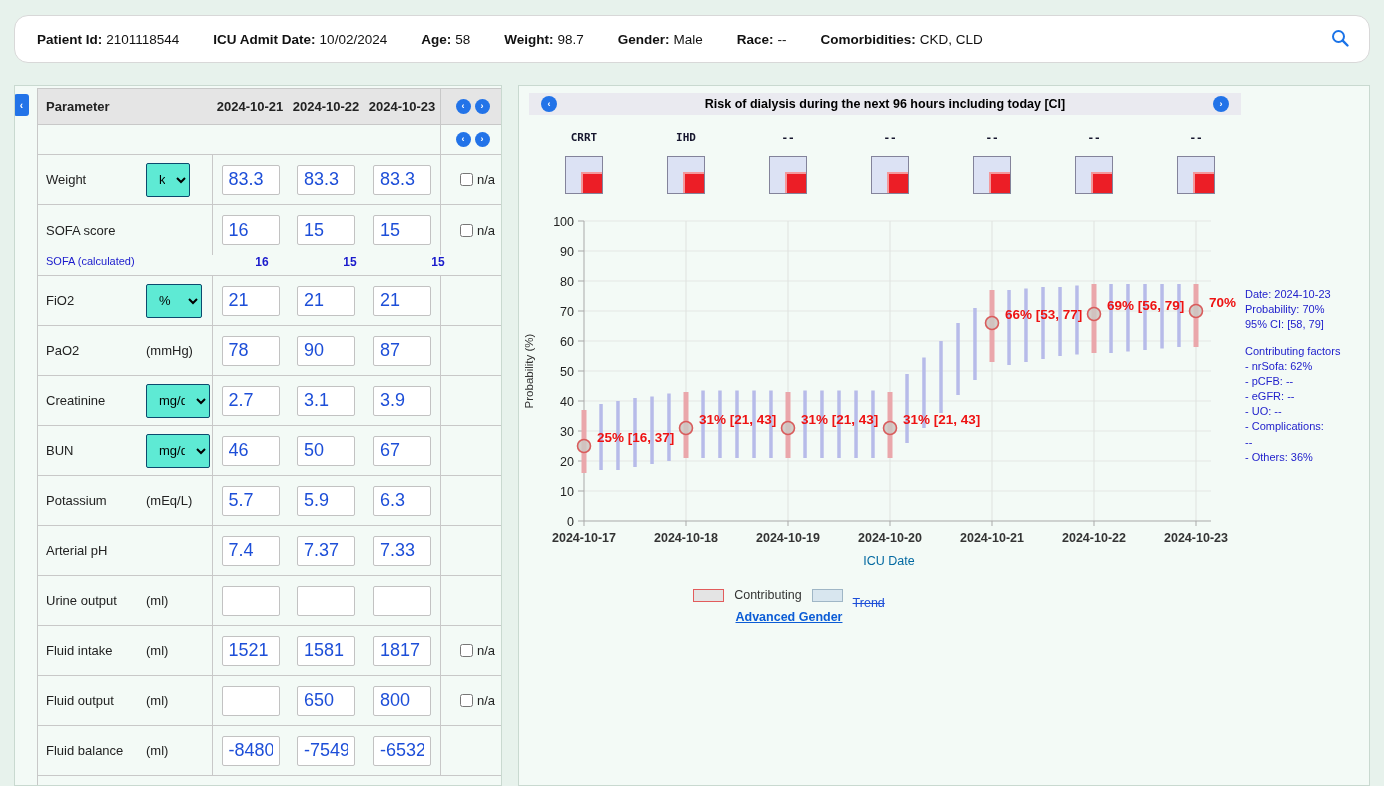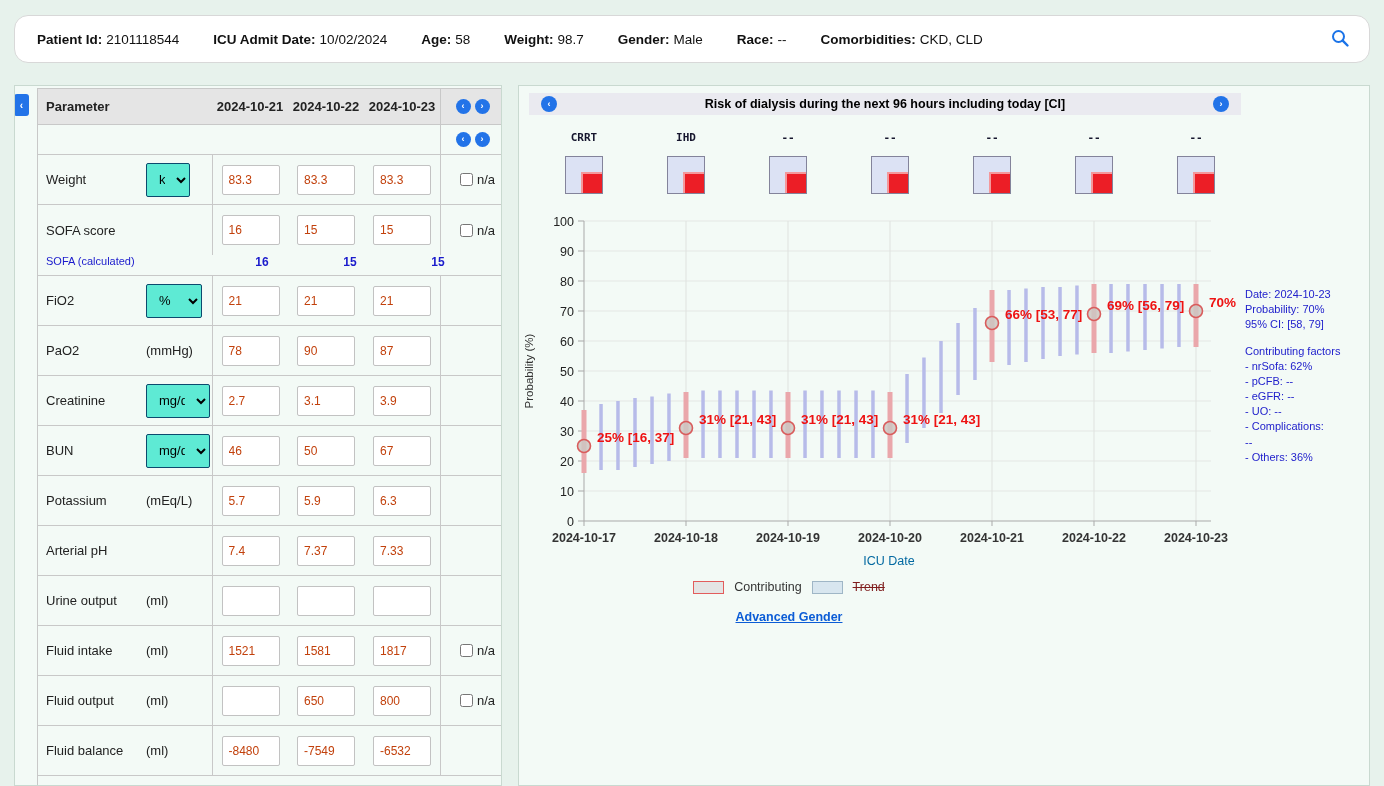--- a/index.html
+++ b/index.html
@@ -21,21 +21,21 @@
     border-bottom:1px solid #c8c8c8; align-items:center; min-height:50px; }
   .t-row.hdr { min-height:36px; background:#e5e5e5; }
   .t-row.sub2 { min-height:30px; }
   .t-row.nob { border-bottom:none; }
   .cell { padding:2px 4px; font-size:13px; color:#222; }
   .cell.name { padding-left:8px; }
   .cell.vline { border-left:1px solid #c8c8c8; align-self:stretch; display:flex; align-items:center; justify-content:center; }
   .cell.bold { font-weight:bold; }
   .cell.center { text-align:center; justify-content:center; }
   .val-input { width:58px; height:30px; border:1px solid #c2c2c2; border-radius:2px;
-    background:#fff; color:#c2410c; font-size:12px; padding:0 6px; font-family:"Liberation Sans",sans-serif; }
+    background:#fff; color:#1d4ed8; font-size:18px; padding:0 6px; font-family:"Liberation Sans",sans-serif; }
   .unit-select { height:34px; border:1px solid #0c4a6e; border-radius:2px; background:#5eead4;
     font-size:13px; font-family:"Liberation Sans",sans-serif; padding:0 8px; }
   .arrows { display:flex; gap:4px; justify-content:center; }
   .circ-btn { width:15px; height:15px; border-radius:50%; background:#2273e8; color:#fff;
     border:none; font-size:9px; font-weight:bold; line-height:13px; text-align:center; padding:0; cursor:pointer; }
   .na-wrap { display:flex; align-items:center; gap:4px; font-size:13px; color:#222; padding-left:10px; }
   .na-wrap input { width:13px; height:13px; }
   .sub-row { display:grid; grid-template-columns:174px 76px 76px 76px 64px; border-bottom:1px solid #c8c8c8; padding-bottom:6px;gap:12px; }
   .sub-label { color:#1a1acc; font-size:11px; padding-left:8px; }
   .sub-val { color:#1a1acc; font-size:12px; font-weight:bold; text-align:center; }
@@ -57,21 +57,21 @@
     color:#2222cc; line-height:1.38; }
   .annot .blank { height:11px; }
   .xaxis-title { position:absolute; left:0; top:468px; width:740px; text-align:center;
     font-size:12.5px; color:#0369a1; }
   .legend { position:absolute; left:0; top:494px; width:540px; display:flex;
     align-items:center; justify-content:center; gap:10px; }
   .leg-box { width:31px; height:13px; }
   .leg-box.prob { background:#e4e4e4; border:1.5px solid #e25c5c; }
   .leg-box.trend { background:#d8e6ef; border:1px solid #9fb6c6; }
   .leg-label { font-size:12.5px; color:#333; }
-  .leg-label.strike { text-decoration:line-through; color:#7f1d1d; }
+  .leg-label.strike { text-decoration:line-through; color:#1d4ed8;margin-top:16px; }
   .adv-link { position:absolute; left:0; top:524px; width:540px; text-align:center;
     font-size:12.5px; font-weight:bold; color:#0b5cd6; text-decoration:underline; cursor:pointer; }
   svg text { font-family:"Liberation Sans", sans-serif; }
 </style>
 </head>
 <body>
 
 <header class="topbar">
   <div class="hitems" id="header-items">
       <span class="hitem"><b>Patient Id:</b>2101118544</span>

